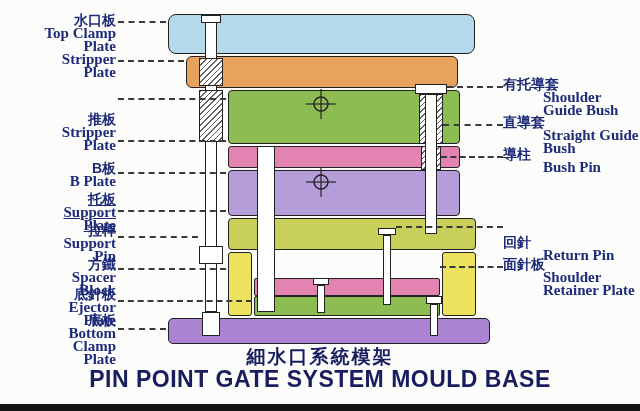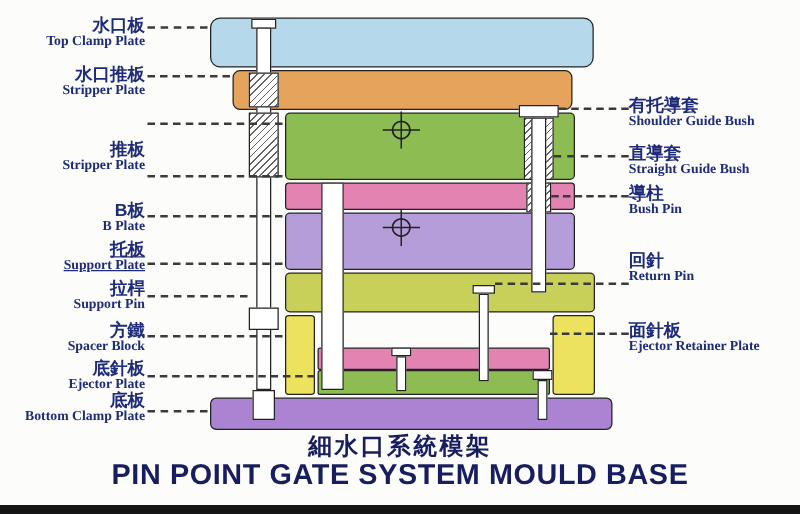--- a/index.html
+++ b/index.html
@@ -3,21 +3,21 @@
 <meta charset="utf-8">
 <style>
   html,body{margin:0;padding:0;background:#ffffff;}
   #stage{position:relative;width:640px;height:411px;background:#fcfcfa;overflow:hidden;
          font-family:"Liberation Sans",sans-serif;}
   
   .lbl{position:absolute;color:#1e2b78;}
   .lbl-left{left:0;width:116px;text-align:right;}
   .lbl-right{left:503px;width:136px;text-align:left;}
   .zh{font-weight:bold;font-size:14px;line-height:13px;font-family:"Liberation Sans",sans-serif;}
-  .en{font-weight:bold;font-size:11px;line-height:13px;font-family:"Liberation Serif",serif;}
+  .en{font-weight:bold;font-size:15px;line-height:13px;font-family:"Liberation Serif",serif;padding-left:40px;}
   
   .leader{position:absolute;height:0;border-top:2px dashed #3a3a3a;}
   
   .part{position:absolute;border:1.5px solid #222;box-sizing:border-box;}
   .pin{position:absolute;background:#fff;border:1.3px solid #222;box-sizing:border-box;}
   .hatch{position:absolute;border:1.3px solid #222;box-sizing:border-box;
          background:#fff;
          background-image:repeating-linear-gradient(135deg,rgba(70,70,70,.85) 0 1px,transparent 1px 4px);}
   .c-topclamp{background:#b5d9ea;}
   .c-orange{background:#e6a35c;}
@@ -106,21 +106,20 @@
   <div class="leader" style="left:443px;top:124px;width:60px;"></div>
   <div class="leader" style="left:441px;top:156px;width:62px;"></div>
   <div class="leader" style="left:396px;top:226px;width:107px;"></div>
   <div class="leader" style="left:440px;top:266px;width:63px;"></div>
 
   <div class="lbl lbl-left" style="top:14px;">
     <div class="zh">水口板</div>
     <div class="en">Top Clamp Plate</div>
   </div>
   <div class="lbl lbl-left" style="top:53px;">
-    <div class="zh">水口推板</div>
     <div class="en">Stripper Plate</div>
   </div>
   <div class="lbl lbl-left" style="top:113px;">
     <div class="zh">推板</div>
     <div class="en">Stripper Plate</div>
   </div>
   <div class="lbl lbl-left" style="top:162px;">
     <div class="zh">B板</div>
     <div class="en">B Plate</div>
   </div>
@@ -150,26 +149,26 @@
     <div class="en">Bottom Clamp Plate</div>
   </div>
   <div class="lbl lbl-right" style="top:116px;">
     <div class="zh">直導套</div>
     <div class="en">Straight Guide Bush</div>
   </div>
   <div class="lbl lbl-right" style="top:148px;">
     <div class="zh">導柱</div>
     <div class="en">Bush Pin</div>
   </div>
-  <div class="lbl lbl-right" style="top:202px;">
+  <div class="lbl lbl-right" style="top:236px;">
     <div class="zh">回針</div>
     <div class="en">Return Pin</div>
   </div>
   <div class="lbl lbl-right" style="top:258px;">
     <div class="zh">面針板</div>
-    <div class="en">Ejector Retainer Plate</div>
+    <div class="en">Shoulder Retainer Plate</div>
   </div>
 
   <div class="title-zh">細水口系統模架</div>
   <div class="title-en">PIN POINT GATE SYSTEM MOULD BASE</div>
 
   <div class="photo-edge"></div>
 </div>
 
 </body></html>

